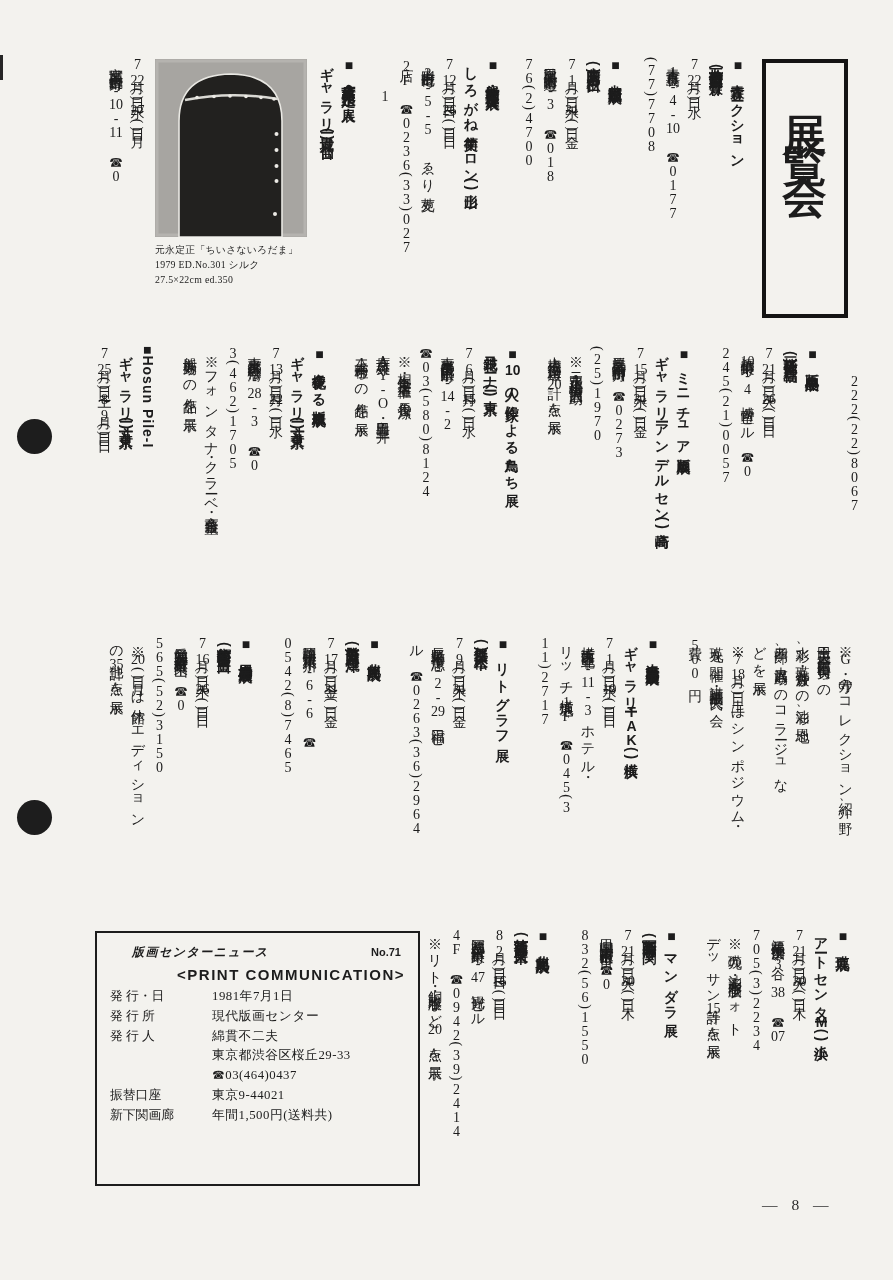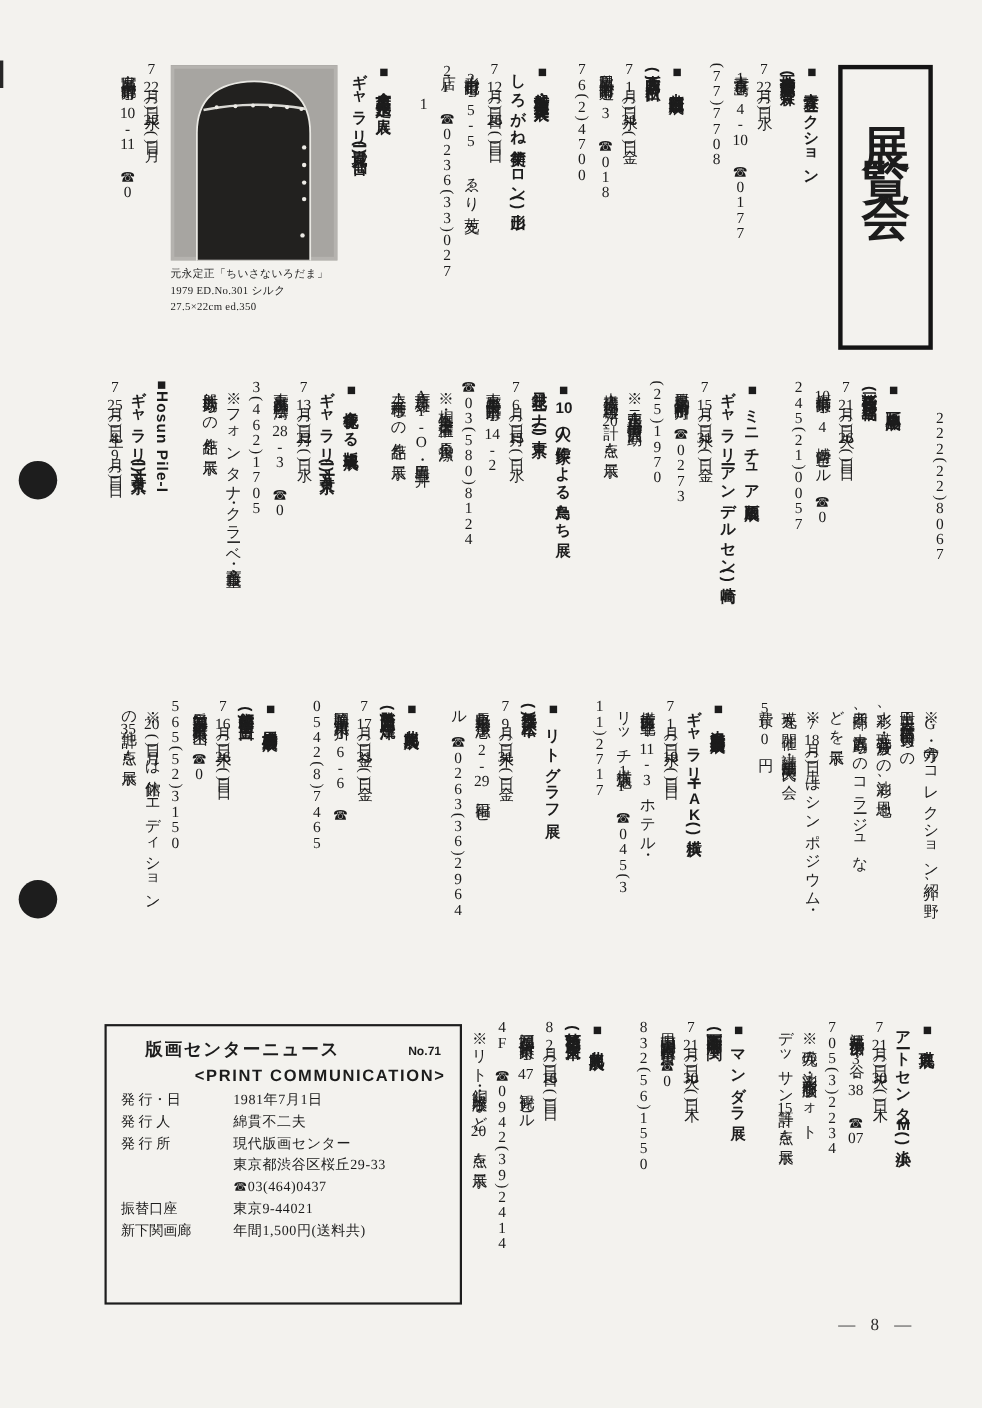--- a/index.html
+++ b/index.html
@@ -33,21 +33,21 @@
   
   .art-block{writing-mode:horizontal-tb;width:152px;height:240px;margin:2px 9px 0 7px;}
   .art-frame{width:152px;height:178px;display:block;}
   .art-caption{font-size:9.8px;line-height:1.55;margin-top:5px;color:#232323;letter-spacing:.3px;}
   
   .colophon{
     position:absolute;left:95px;top:931px;width:325px;height:255px;
     border:2.5px solid #1d1d1d;box-sizing:border-box;padding:11px 13px 0 13px;
   }
   .c-head{display:flex;justify-content:space-between;align-items:baseline;padding:0 4px 0 22px;}
-  .c-name{font-size:16px;font-weight:700;letter-spacing:1.5px;font-family:"Liberation Sans","DejaVu Sans",sans-serif;}
+  .c-name{font-size:12px;font-weight:700;letter-spacing:1.5px;font-family:"Liberation Sans","DejaVu Sans",sans-serif;font-style:italic;}
   .c-issue{font-size:11px;font-weight:700;font-family:"Liberation Sans","DejaVu Sans",sans-serif;}
   .c-sub{
     font-size:15px;font-weight:700;letter-spacing:1.5px;text-align:right;margin-top:5px;
     font-family:"Liberation Sans","DejaVu Sans",sans-serif;
   }
   .c-rows{margin-top:4px;font-size:12.8px;line-height:19.8px;}
   .c-row{display:flex;}
   .c-label{min-width:102px;white-space:pre;}
   .c-value{white-space:pre;letter-spacing:.5px;}
   
@@ -244,28 +244,28 @@
       <span class="c-name">版画センターニュース</span>
       <span class="c-issue">No.71</span>
     </div>
     <div class="c-sub">&lt;PRINT COMMUNICATION&gt;</div>
     <div class="c-rows" id="c-rows">
         <div class="c-row">
           <span class="c-label">発 行・日</span>
           <span class="c-value">1981年7月1日</span>
         </div>
         <div class="c-row">
+          <span class="c-label">発 行 所</span>
+          <span class="c-value">現代版画センター</span>
+        </div>
+        <div class="c-row">
           <span class="c-label">発 行 人</span>
           <span class="c-value">綿貫不二夫</span>
         </div>
         <div class="c-row">
-          <span class="c-label">発 行 所</span>
-          <span class="c-value">現代版画センター</span>
-        </div>
-        <div class="c-row">
           <span class="c-label"></span>
           <span class="c-value">東京都渋谷区桜丘29-33</span>
         </div>
         <div class="c-row">
           <span class="c-label"></span>
           <span class="c-value">☎03(464)0437</span>
         </div>
         <div class="c-row">
           <span class="c-label">振替口座</span>
           <span class="c-value">東京9-44021</span>

